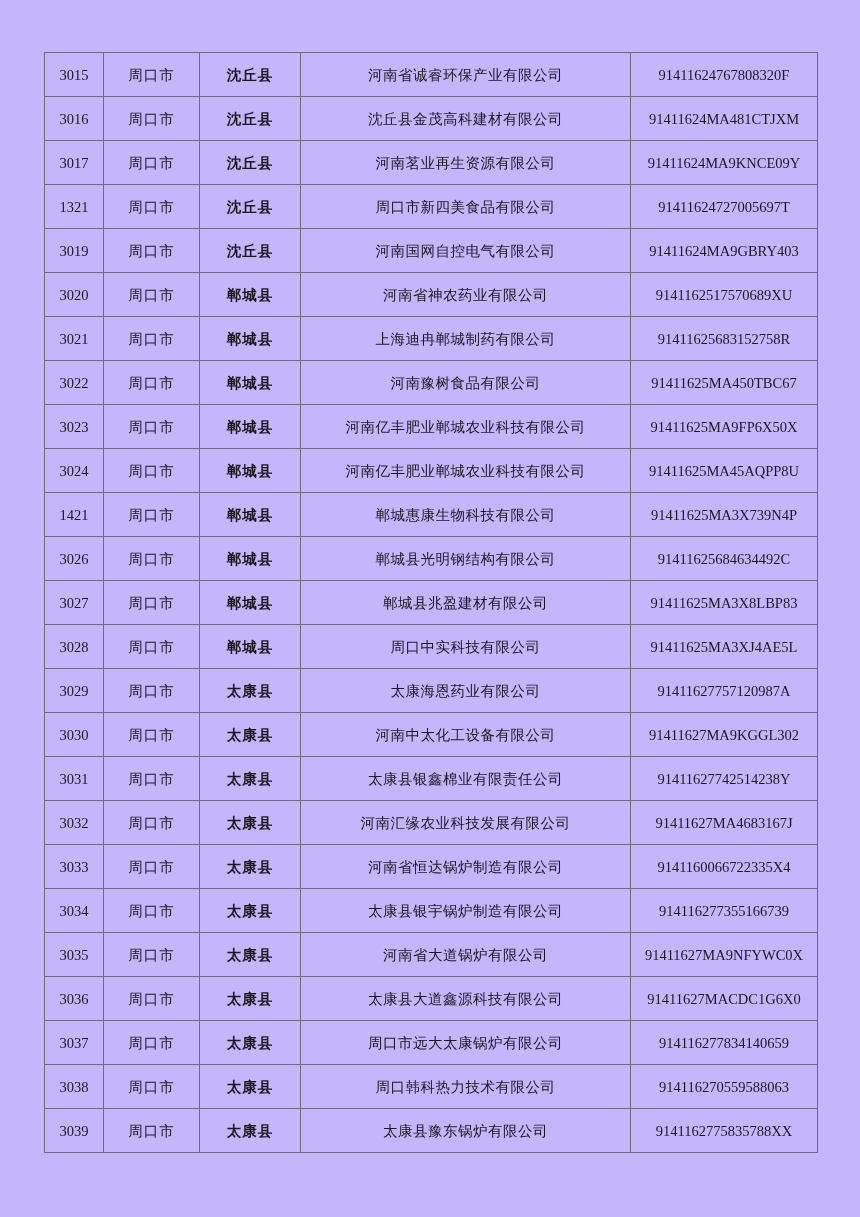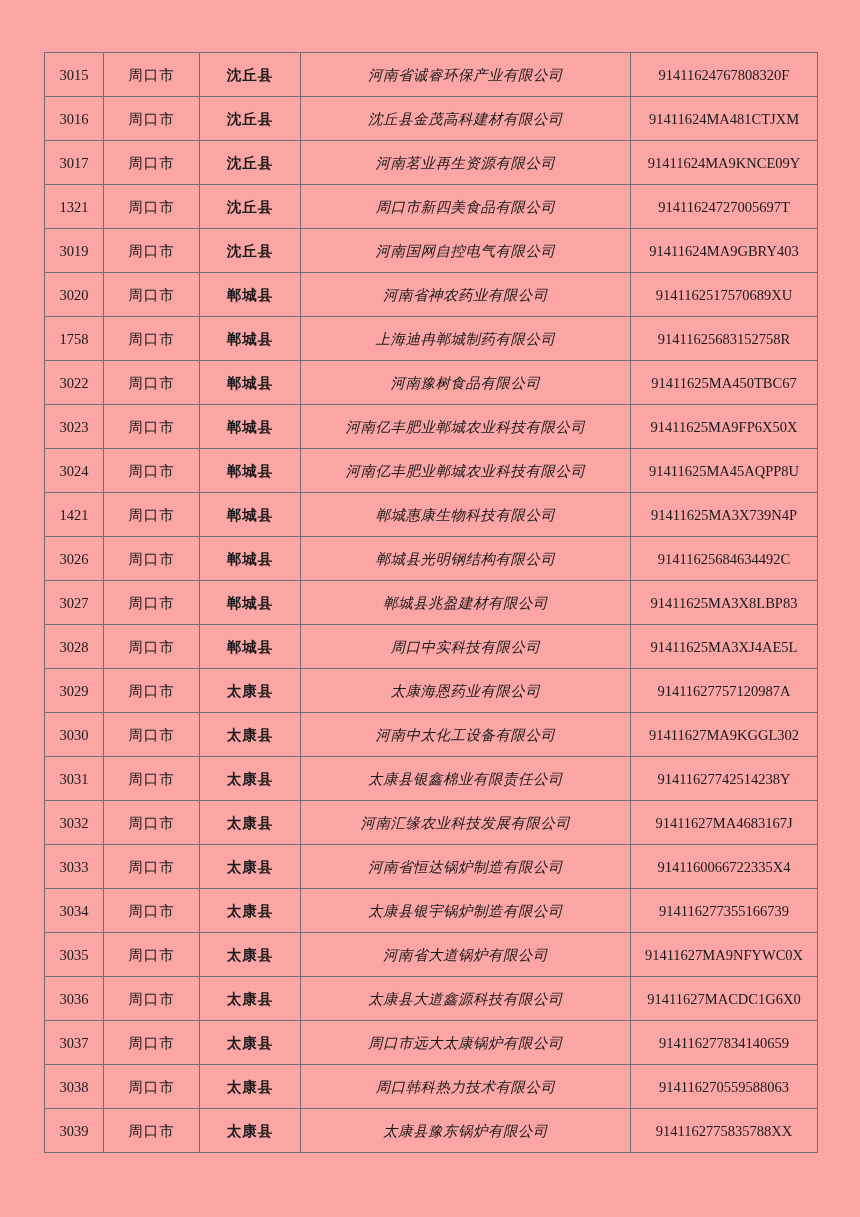--- a/index.html
+++ b/index.html
@@ -12,21 +12,21 @@
       height: 1217px;
       position: relative;
       overflow: hidden;
       font-family: "Liberation Serif", "DejaVu Serif", serif;
       color: #1a1a1a;
     }
     .page {
       position: absolute;
       left: 0; top: 0;
       width: 860px; height: 1217px;
-      background: #fca5a5;
+      background: #c4b5fd;
     }
     table.listing {
       position: absolute;
       left: 44px;
       top: 52px;
       width: 773px;
       border-collapse: collapse;
       table-layout: fixed;
     }
     table.listing td {
@@ -35,21 +35,21 @@
       padding: 0;
       text-align: center;
       vertical-align: middle;
       font-size: 14.5px;
       line-height: 18px;
       overflow: hidden;
     }
     td.col-no { width: 58px; }
     td.col-city { width: 95px; letter-spacing: 1px; }
     td.col-county { width: 100px; letter-spacing: 1px; font-weight: bold; }
-    td.col-company { width: 329px; letter-spacing: 0.5px; font-style: italic; }
+    td.col-company { width: 329px; letter-spacing: 0.5px; }
     td.col-code { width: 186px; padding: 0 4px; word-break: break-all; }
   </style>
 </head>
 <body>
 
 <div class="page">
   <table class="listing">
     <tbody id="table-body">
     <tr>
     <td class="col-no">3015</td>
@@ -87,21 +87,21 @@
     <td class="col-code">91411624MA9GBRY403</td>
   </tr>
         <tr>
     <td class="col-no">3020</td>
     <td class="col-city">周口市</td>
     <td class="col-county">郸城县</td>
     <td class="col-company">河南省神农药业有限公司</td>
     <td class="col-code">9141162517570689XU</td>
   </tr>
         <tr>
-    <td class="col-no">1758</td>
+    <td class="col-no">3021</td>
     <td class="col-city">周口市</td>
     <td class="col-county">郸城县</td>
     <td class="col-company">上海迪冉郸城制药有限公司</td>
     <td class="col-code">91411625683152758R</td>
   </tr>
         <tr>
     <td class="col-no">3022</td>
     <td class="col-city">周口市</td>
     <td class="col-county">郸城县</td>
     <td class="col-company">河南豫树食品有限公司</td>

